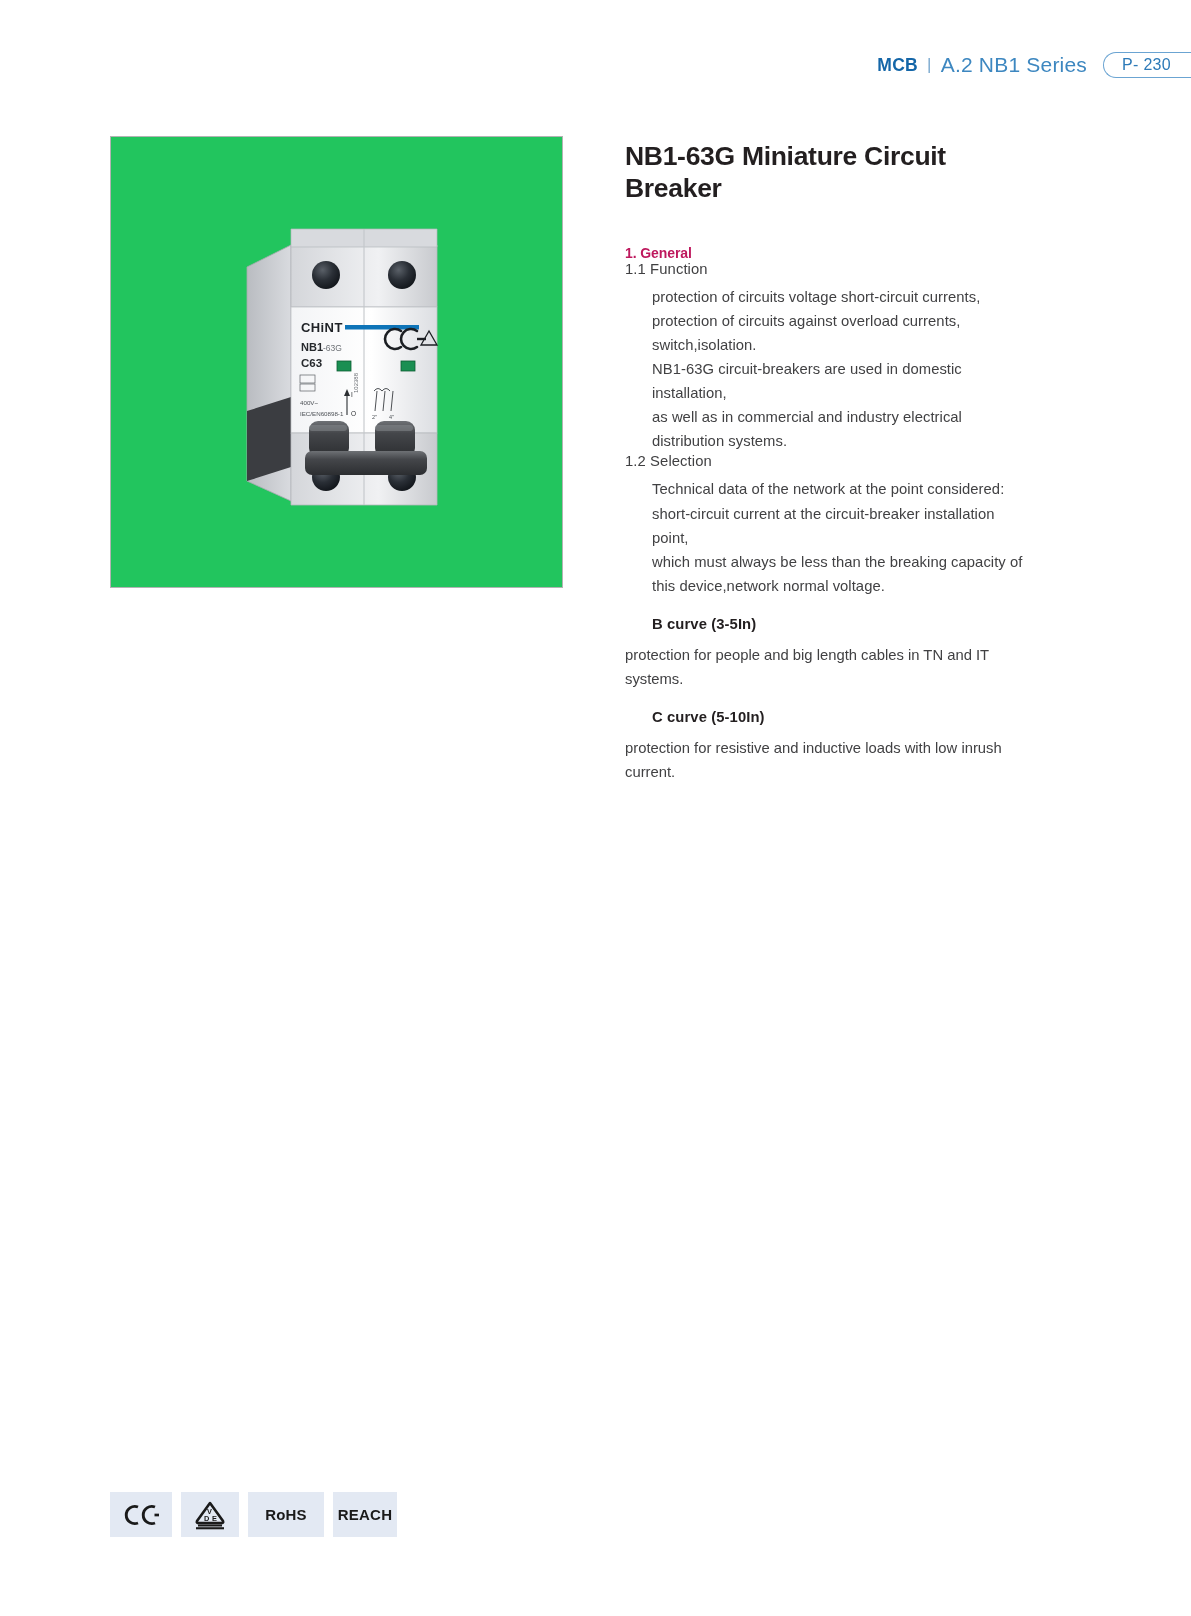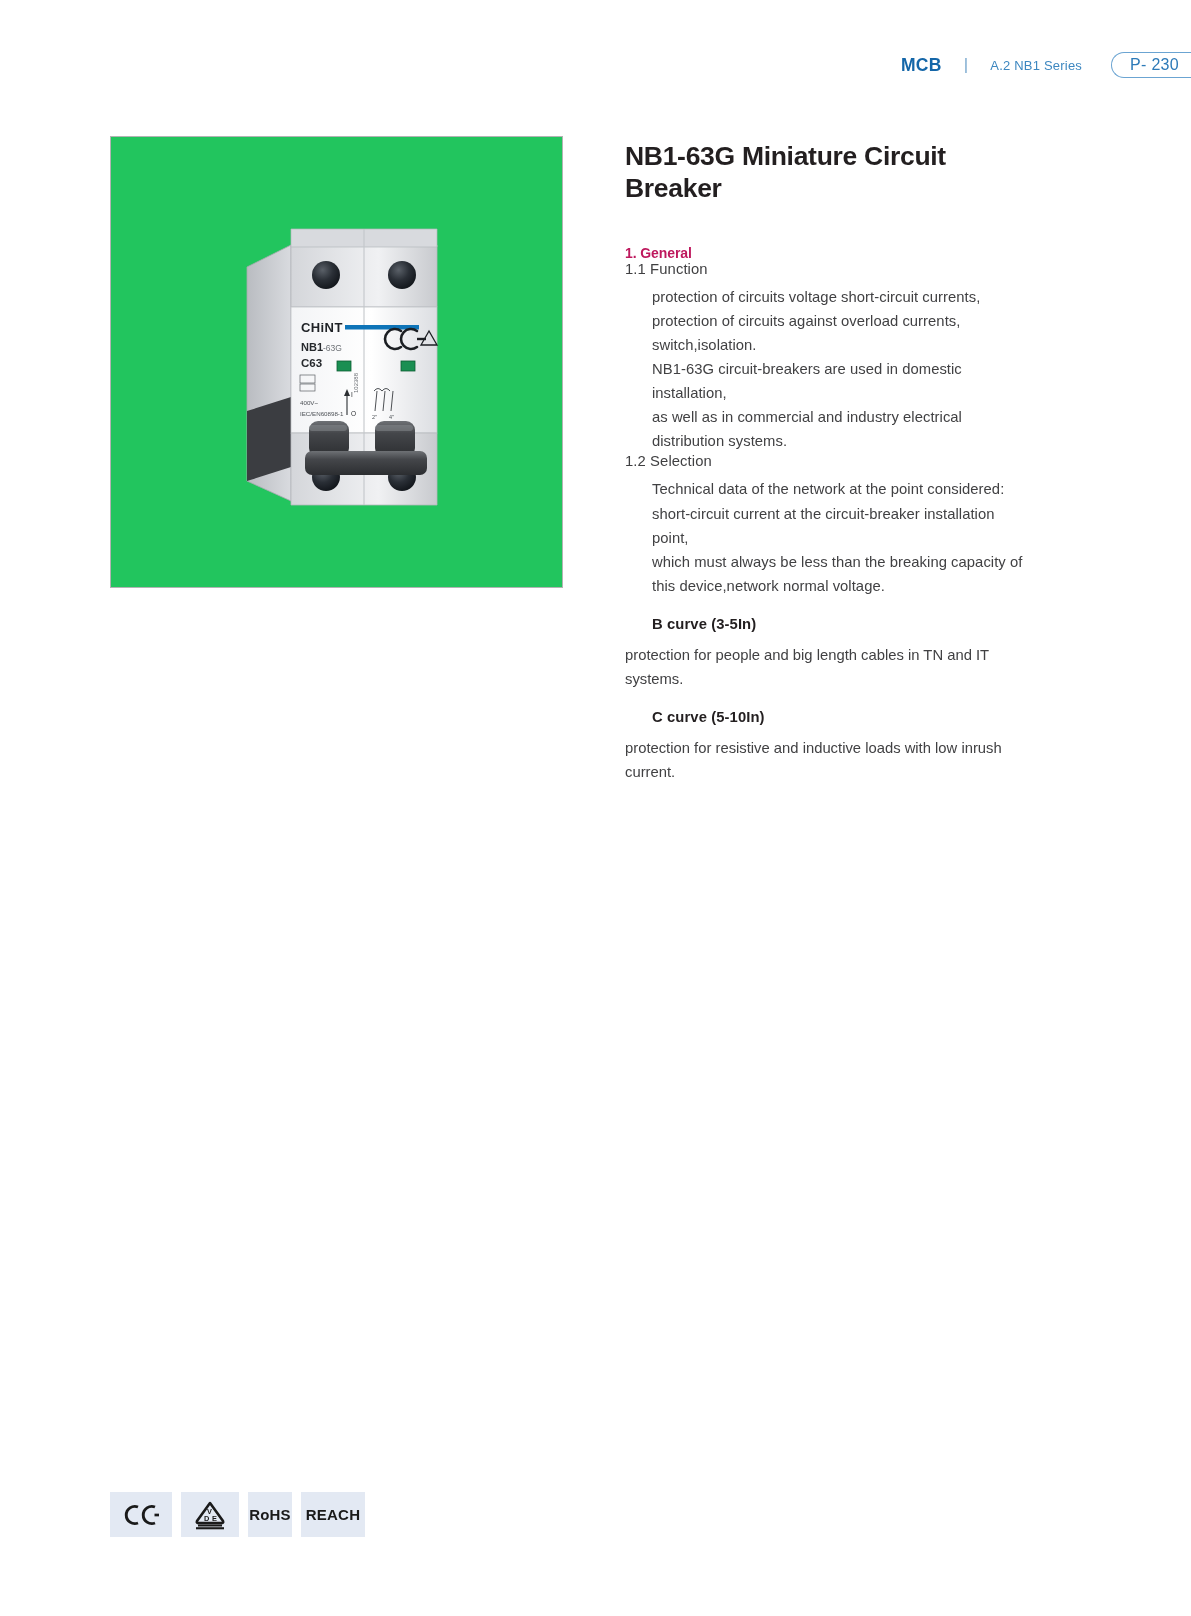--- a/index.html
+++ b/index.html
@@ -16,50 +16,50 @@
     -webkit-font-smoothing: antialiased;
   }
 
   
   .page-header {
     position: absolute;
     top: 52px;
     right: 0px;
     display: flex;
     align-items: center;
-    gap: 21px;
+    gap: 8px;
     font-size: 17px;
     letter-spacing: 0.2px;
   }
   .hdr-mcb {
     color: #1466a8;
     font-weight: bold;
     font-size: 17.5px;
     letter-spacing: 0.3px;
   }
   .hdr-sep {
     color: #7aa9cf;
     font-weight: 300;
     font-size: 17px;
     padding: 0 1px;
   }
   .hdr-series {
     color: #3d87c0;
     font-weight: normal;
-    font-size: 13px;
+    font-size: 21px;
     letter-spacing: 0.2px;
   }
   .hdr-page-badge {
     margin-left: 8px;
     border: 1.3px solid #6ba4d2;
     border-right: none;
     border-radius: 14px 0 0 14px;
     color: #2d7ab8;
     font-size: 16px;
-    padding: 4px 12px 4px 18px;
+    padding: 4px 20px 4px 18px;
     line-height: 1;
     letter-spacing: 0.3px;
     white-space: nowrap;
     background: #fff;
   }
 
   
   .product-figure {
     position: absolute;
     left: 110px;
@@ -142,21 +142,21 @@
   .badge {
     background: #e3e9f3;
     height: 45px;
     display: flex;
     align-items: center;
     justify-content: center;
     color: #1a1a1a;
   }
   .badge-ce    { width: 62px; }
   .badge-vde   { width: 58px; }
-  .badge-rohs  { width: 44px; text-align: center; }
+  .badge-rohs  { width: 76px; text-align: center; }
   .badge-reach { width: 64px; }
   .badge-text {
     font-size: 15px;
     font-weight: bold;
     letter-spacing: 0.2px;
     color: #1a1a1a;
   }
 </style>
 </head>
 <body>

